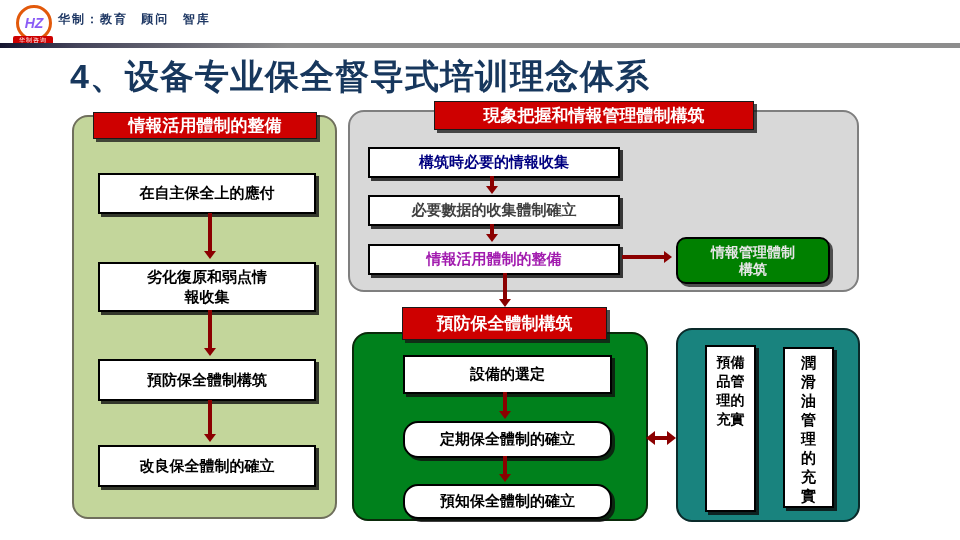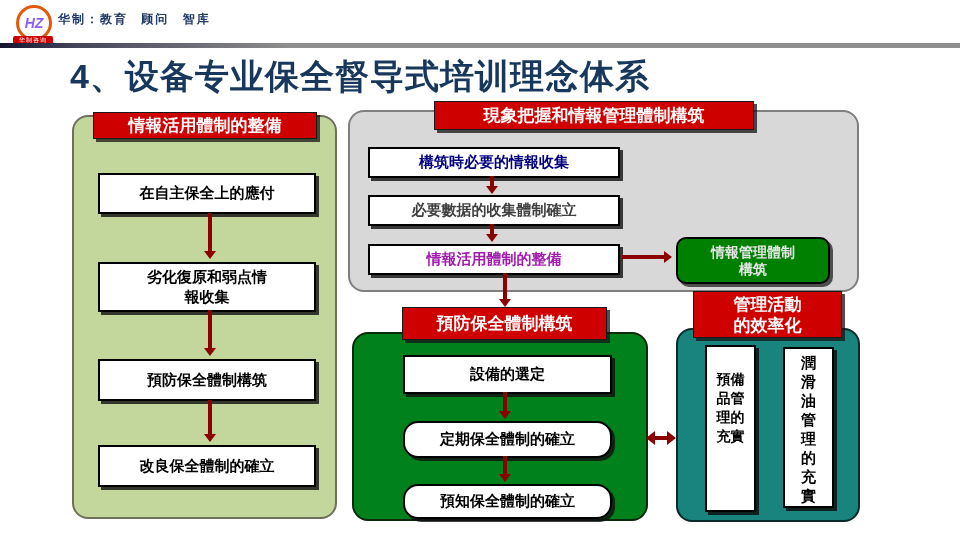--- a/index.html
+++ b/index.html
@@ -66,21 +66,21 @@
     border:2px solid #000;border-radius:10px;box-shadow:3px 3px 0 rgba(20,20,20,0.7);
     display:flex;align-items:center;justify-content:center;color:#e5e5e5;font-weight:bold;font-size:14px;text-align:center;
   }
   .result-box .inner{width:94px;word-break:break-all;line-height:17px;}
   .pb{left:403px;width:205px;}
   .pb1{top:355px;height:35px;}
   .pb2{top:421px;height:33px;border-radius:15px;}
   .pb3{top:484px;height:31px;border-radius:15px;font-family:Liberation Mono, monospace;}
   .tb{background:#fff;border:2px solid #000;box-shadow:3px 3px 0 rgba(10,10,10,0.8);
       position:absolute;text-align:center;font-weight:bold;color:#000;}
-  .tb1{left:705px;top:345px;width:51px;height:167px;font-size:14px;line-height:19px;padding-top:23px;box-sizing:border-box;}
+  .tb1{left:705px;top:345px;width:51px;height:167px;font-size:14px;line-height:19px;padding-top:6px;box-sizing:border-box;}
   .tb2{left:783px;top:347px;width:51px;height:161px;font-size:15px;line-height:19px;padding-top:4px;box-sizing:border-box;}
   
   .arrow-v{position:absolute;width:12px;}
   .arrow-v .stem{position:absolute;left:4px;top:0;bottom:7px;width:4px;background:var(--arrow);}
   .arrow-v .head{position:absolute;left:0;bottom:0;width:0;height:0;
     border-left:6px solid transparent;border-right:6px solid transparent;border-top:8px solid var(--arrow);}
   .arrow-h{position:absolute;height:12px;}
   .arrow-h .stem{position:absolute;top:4px;left:0;right:7px;height:4px;background:var(--arrow);}
   .arrow-h .head{position:absolute;right:0;top:0;width:0;height:0;
     border-top:6px solid transparent;border-bottom:6px solid transparent;border-left:8px solid var(--arrow);}
@@ -164,24 +164,20 @@
       <div class="head"></div>
     </div>
   <div class="wbox pb pb3">預知保全體制的確立</div>
 
   <div class="arrow-hh" style="left:646px;top:431px;width:30px;">
     <div class="stem"></div>
       <div class="headL"></div>
       <div class="headR"></div>
   </div>
 
-  <div class="red-head rh-teal">
-    <span>管理活動</span>
-    <span>的效率化</span>
-  </div>
   <div class="tb tb1">
     <div>預備</div>
     <div>品管</div>
     <div>理的</div>
     <div>充實</div>
   </div>
   <div class="tb tb2">
     <div>潤</div>
     <div>滑</div>
     <div>油</div>

